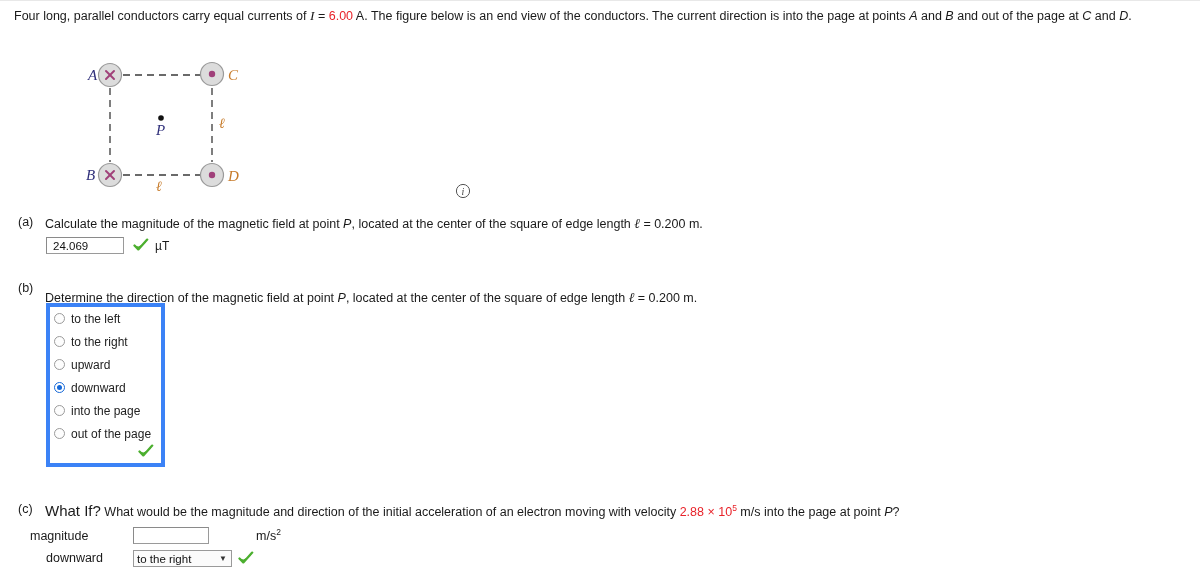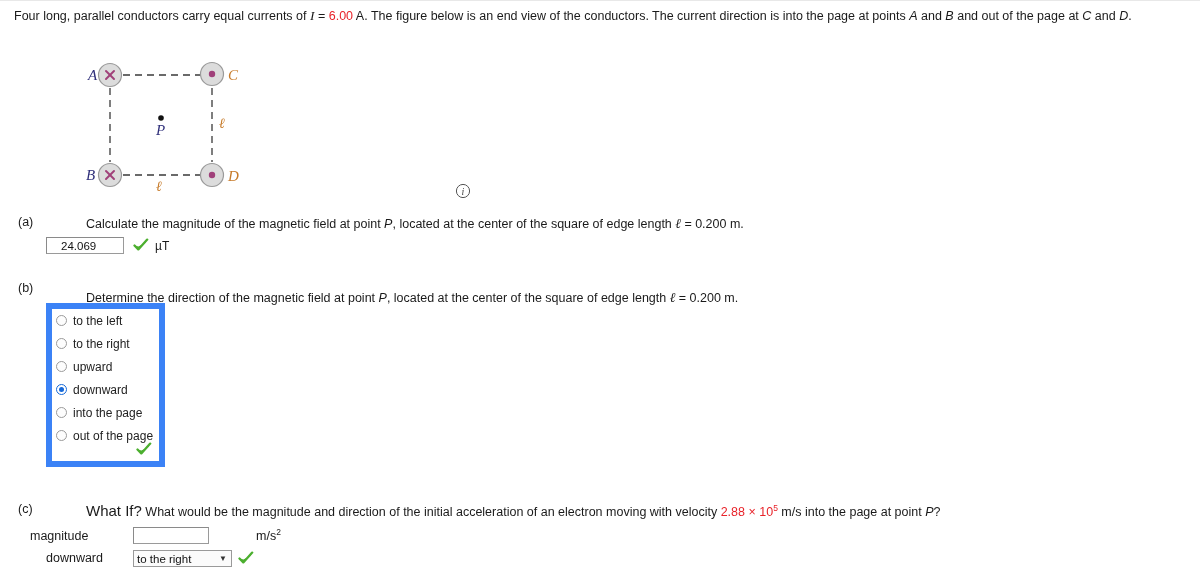--- a/index.html
+++ b/index.html
@@ -60,41 +60,40 @@
     position: absolute;
     font-size: 12.5px;
     color: #1a1a1a;
   }
   .qtext {
     position: absolute;
     font-size: 12.5px;
     color: #1a1a1a;
     line-height: 17px;
     white-space: nowrap;
-    margin-left: 41px;
   }
 
   
   #part-a-label { left: 18px; top: 215px; }
   #part-a-text  { left: 45px; top: 215px; }
   #ans-a-input {
     position: absolute;
     left: 46px;
     top: 237px;
     width: 78px;
     height: 17px;
     box-sizing: border-box;
     border: 1px solid #9a9a9a;
     border-top-color: #8a8a8a;
     border-left-color: #8a8a8a;
     background: #ffffff;
     font-family: "Liberation Sans", sans-serif;
     font-size: 11.5px;
     color: #111;
-    padding: 0 14px;
+    padding: 0 6px;
     line-height: 15px;
   }
   #check-a {
     position: absolute;
     left: 133px;
     top: 238px;
     width: 16px;
     height: 15px;
   }
   #unit-a {
@@ -107,21 +106,21 @@
   
   #part-b-label { left: 18px; top: 281px; }
   #part-b-text  { left: 45px; top: 289px; }
   #radio-box {
     position: absolute;
     left: 46px;
     top: 303px;
     width: 119px;
     height: 164px;
     box-sizing: border-box;
-    border: 6px solid #3b82f6;
+    border: 4px solid #3b82f6;
     background: #ffffff;
   }
   .radio-row {
     display: flex;
     align-items: center;
     height: 23px;
     padding-left: 4px;
     font-size: 12px;
     color: #222;
     white-space: nowrap;

